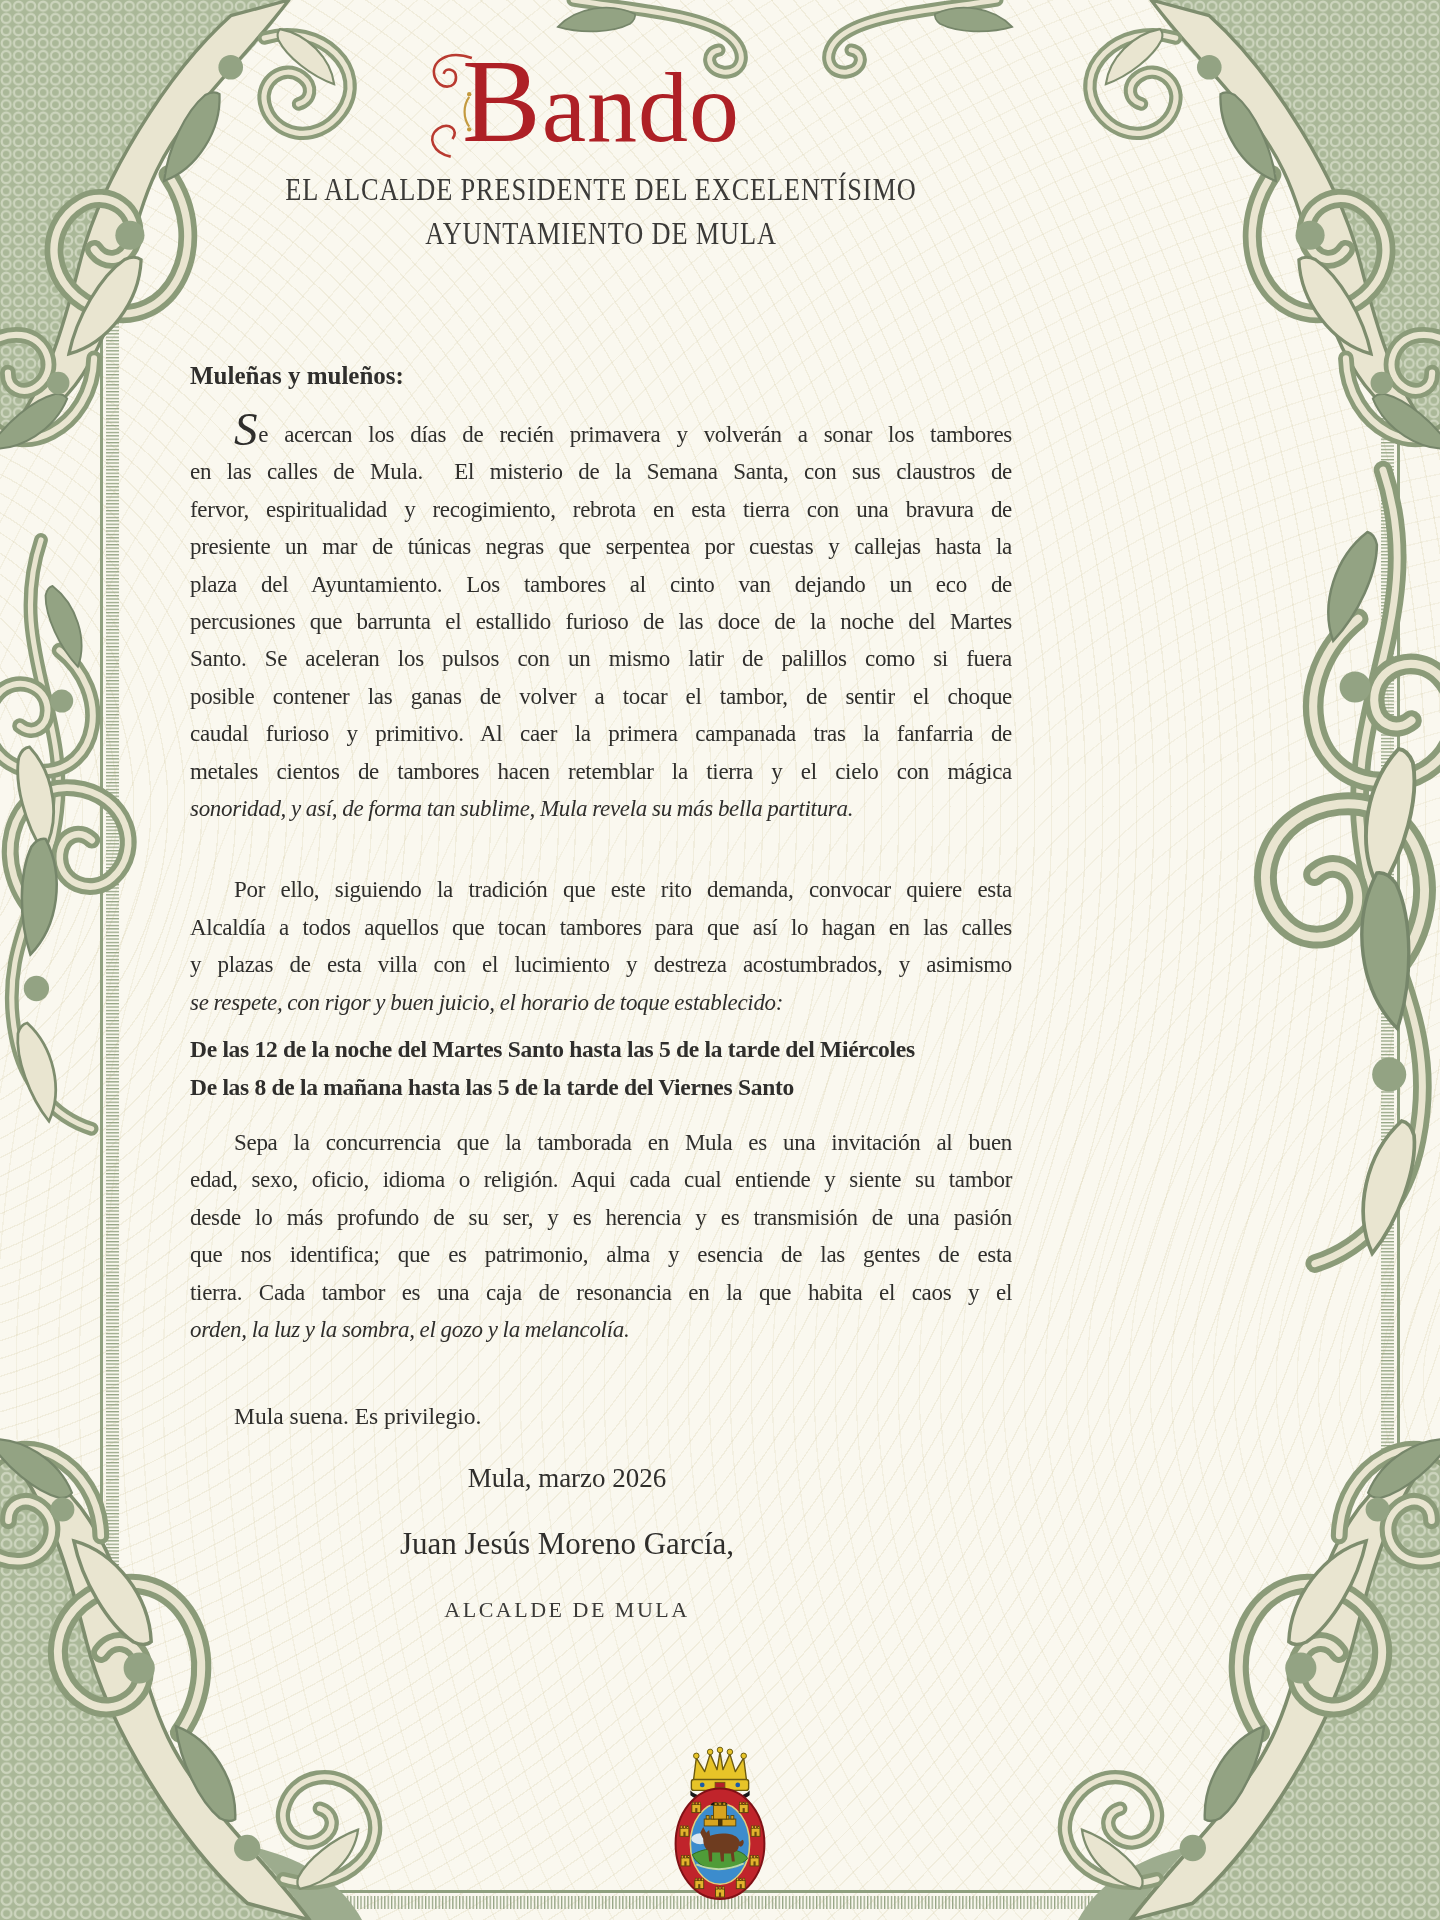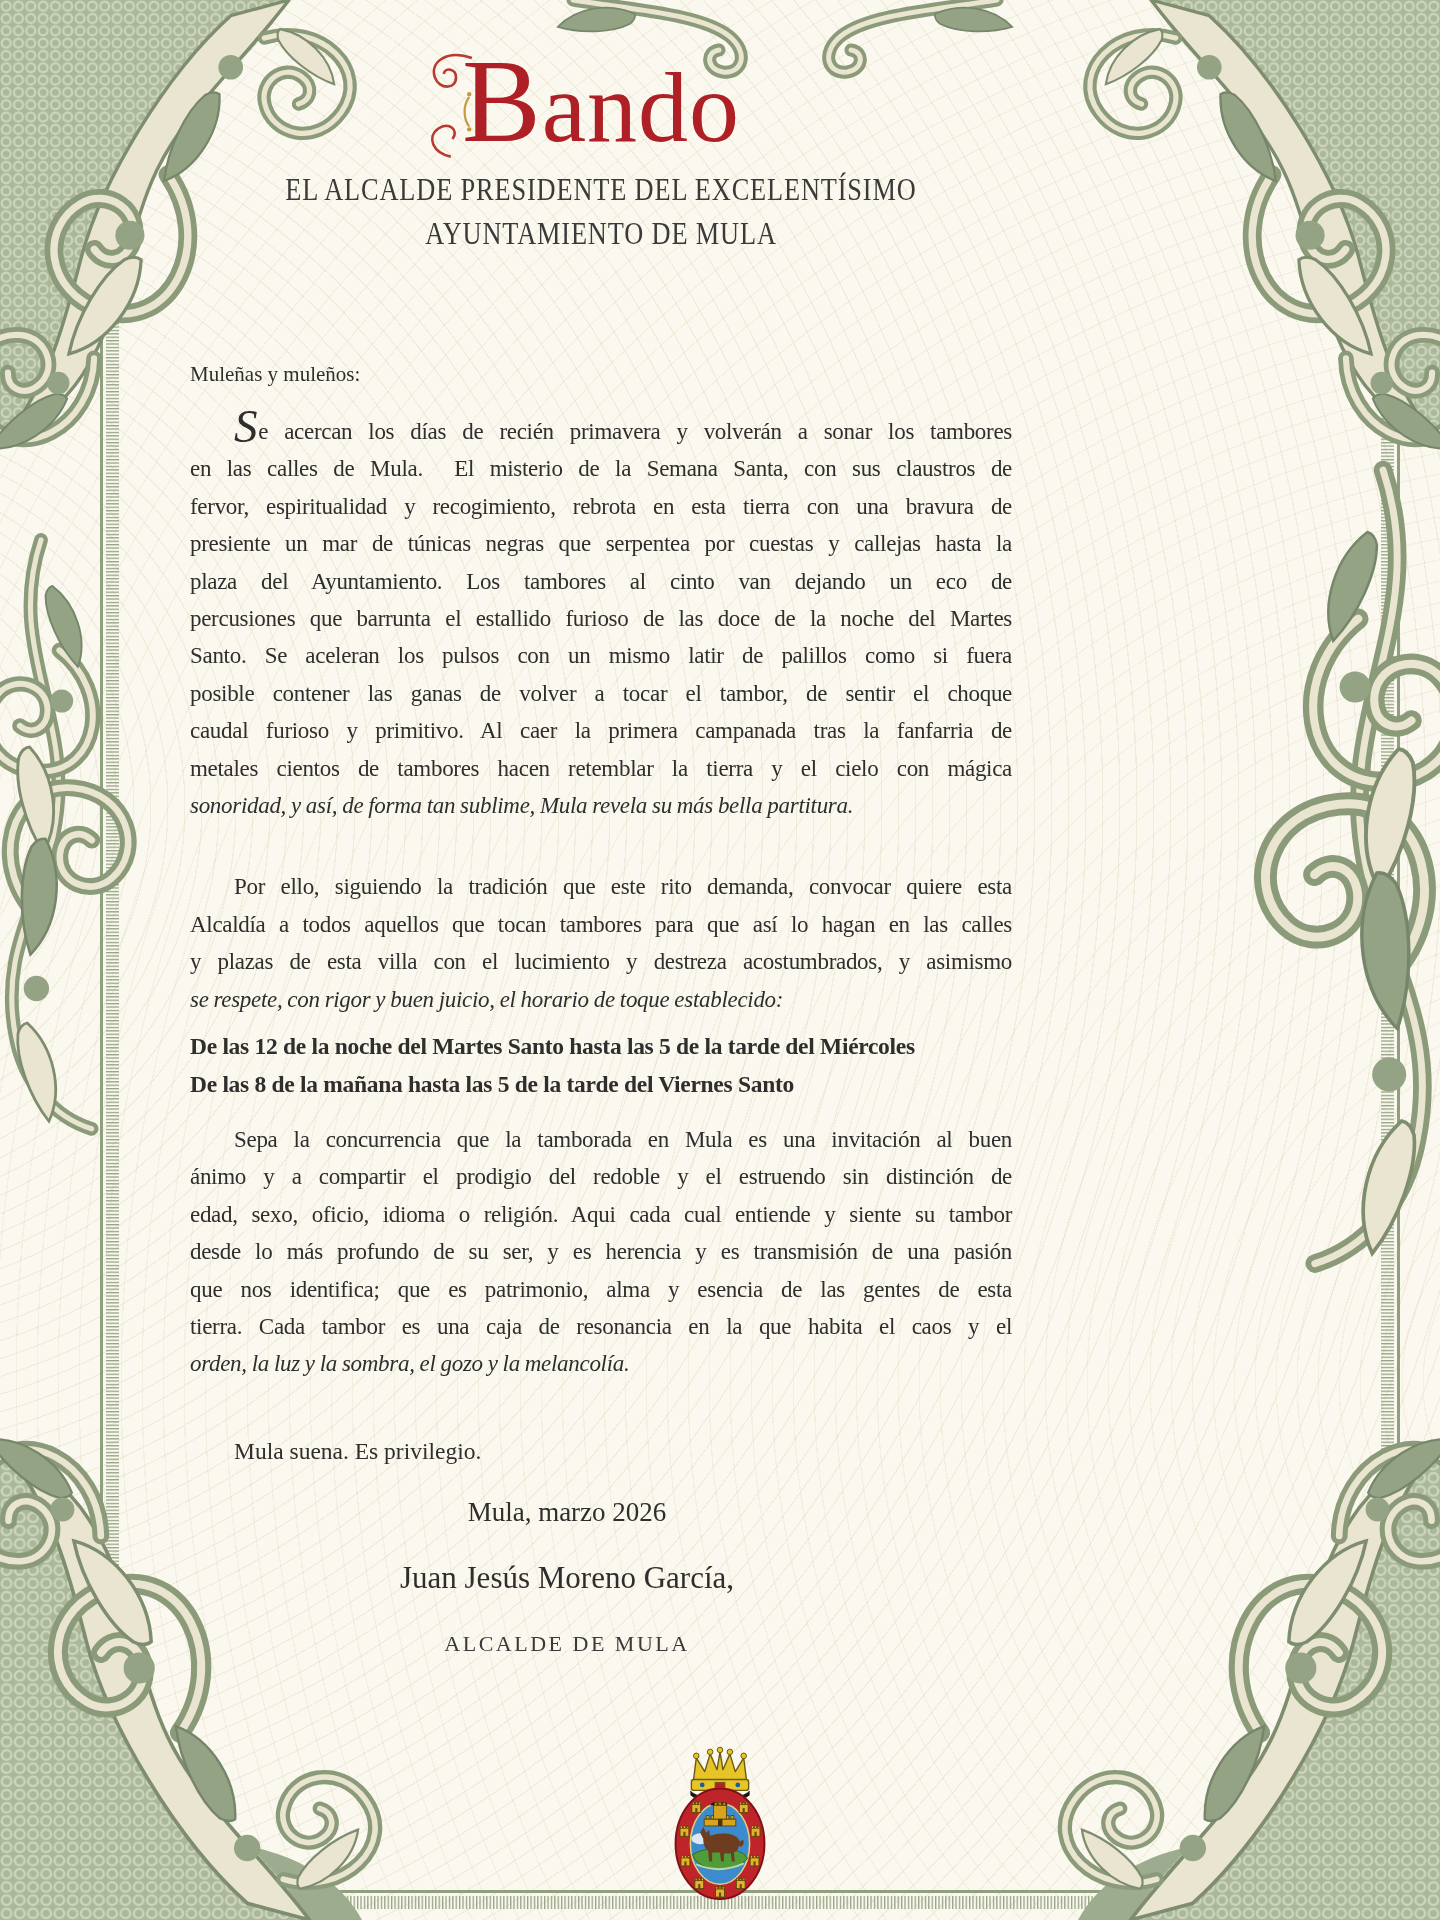--- a/index.html
+++ b/index.html
@@ -19,21 +19,21 @@
   .content > *{margin:0;}
 
   .title{position:relative;margin-top:50px;text-align:center;height:112px;}
   .title-inner{position:relative;display:inline-block;}
   .title-text{display:block;font-size:100px;line-height:104px;color:#ae2026;font-weight:400;letter-spacing:1px;}
   .title-text::first-letter{font-size:118%;}
   .bflourish{position:absolute;left:-46px;top:-6px;width:80px;height:132px;}
 
   .header{margin-top:6px;text-align:center;font-size:31px;line-height:44px;color:#3b3a38;letter-spacing:1px;transform:scaleX(0.85);transform-origin:50% 50%;}
 
-  .salutation{margin-top:106px;font-weight:normal;font-size:21px;}
+  .salutation{margin-top:106px;font-weight:bold;font-size:25px;}
 
   .par{font-size:23px;line-height:37.4px;letter-spacing:-0.3px;word-spacing:-0.5px;}
   .tline{text-align:justify;text-align-last:justify;}
   .tline.tlast{text-align-last:left;font-style:italic;}
   .indent-first .tline:first-child{padding-left:44px;}
   .p1{margin-top:26px;}
   .p1-first{padding-left:44px;text-align:justify;text-align-last:justify;font-size:23px;line-height:37.4px;letter-spacing:-0.3px;word-spacing:-0.5px;}
   .swash{font-style:italic;font-size:47px;line-height:0;position:relative;top:3px;margin-right:1px;}
   .p2{margin-top:44px;}
   .schedule{margin-top:10px;font-weight:bold;font-size:23.5px;line-height:37.4px;letter-spacing:-0.3px;}
@@ -175,21 +175,20 @@
         <div class="tline tlast">se respete, con rigor y buen juicio, el horario de toque establecido:</div>
       </div>
 
     <div class="schedule">
         <div class="tline">De las 12 de la noche del Martes Santo hasta las 5 de la tarde del Miércoles</div>
         <div class="tline">De las 8 de la mañana hasta las 5 de la tarde del Viernes Santo</div>
       </div>
 
     <div class="par p3 indent-first">
         <div class="tline">Sepa la concurrencia que la tamborada en Mula es una invitación al buen</div>
-        <div class="tline">ánimo y a compartir el prodigio del redoble y el estruendo sin distinción de</div>
         <div class="tline">edad, sexo, oficio, idioma o religión. Aqui cada cual entiende y siente su tambor</div>
         <div class="tline">desde lo más profundo de su ser, y es herencia y es transmisión de una pasión</div>
         <div class="tline">que nos identifica; que es patrimonio, alma y esencia de las gentes de esta</div>
         <div class="tline">tierra. Cada tambor es una caja de resonancia en la que habita el caos y el</div>
         <div class="tline tlast">orden, la luz y la sombra, el gozo y la melancolía.</div>
       </div>
 
     <p class="closing">Mula suena. Es privilegio.</p>
 
     <div class="center-col">

